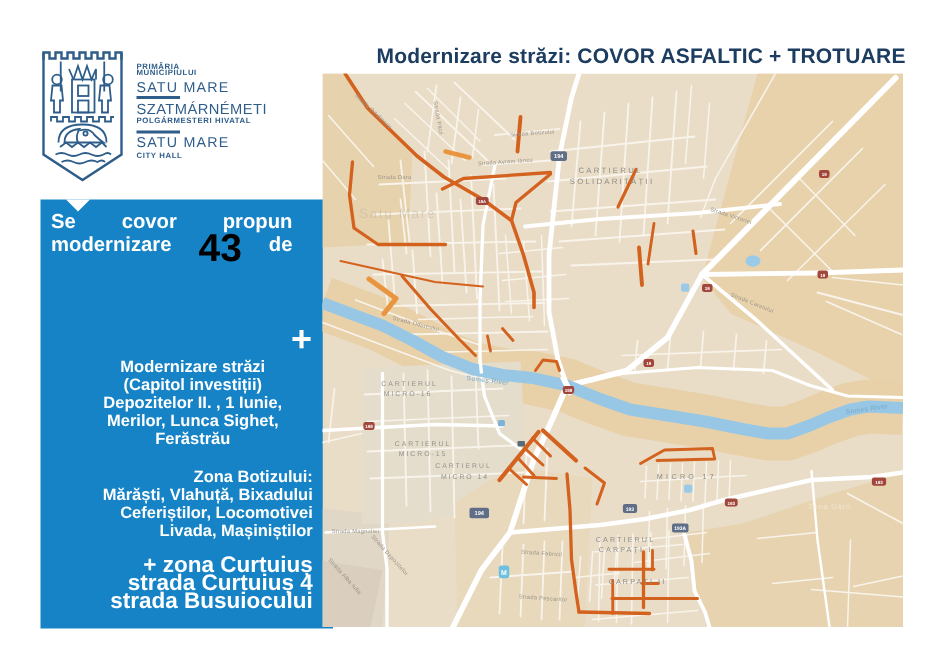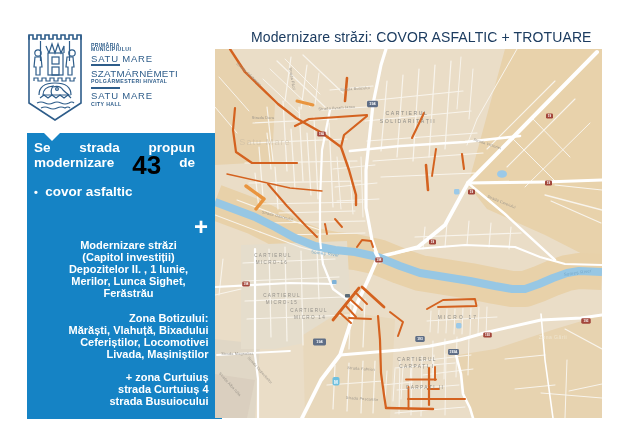--- a/index.html
+++ b/index.html
@@ -52,44 +52,43 @@
 </div>
 </div>
 
 <div class="abs" style="left:27px;top:133px;width:195px;height:286px;background:#1583c5;color:#fff;">
 
   <div class="abs" style="left:17px;top:0;width:0;height:0;border-left:8.5px solid transparent;border-right:8.5px solid transparent;border-top:8px solid #ffffff;"></div>
 
   <div class="abs" style="left:7px;top:7px;width:161px;font-weight:bold;font-size:13.5px;line-height:15px;">
     <div style="display:flex;justify-content:space-between;">
         <span>Se</span>
-        <span>strada</span>
+        <span>covor</span>
         <span>propun</span>
       </div>
     <div style="display:flex;justify-content:space-between;align-items:flex-start;">
         <span>modernizare</span>
         <span style="color:#000000;font-size:26px;line-height:15px;position:relative;top:2.5px;">43</span>
         <span>de</span>
       </div>
   </div>
 
   <div class="abs" style="left:7px;top:52px;font-weight:bold;font-size:13.5px;line-height:14.2px;">
-    <div><span style="font-size:11px;">•</span>&nbsp; covor asfaltic</div>
   </div>
 
   <div class="abs" style="right:14px;top:82px;font-weight:bold;font-size:24px;line-height:24px;">+</div>
 
   <div class="abs" style="right:13.5px;top:106px;width:160px;text-align:center;font-weight:bold;font-size:11px;line-height:12.1px;">Modernizare străzi<br>(Capitol investiții)<br>Depozitelor II. , 1 Iunie,<br>Merilor, Lunca Sighet,<br>Ferăstrău</div>
 
   <div class="abs" style="right:13.5px;top:179px;width:166px;text-align:right;font-weight:bold;font-size:11px;line-height:12.1px;">Zona Botizului:<br>Mărăști, Vlahuță, Bixadului<br>Ceferiștilor, Locomotivei<br>Livada, Mașiniștilor</div>
 
-  <div class="abs" style="right:13.5px;top:238px;width:160px;text-align:right;font-weight:bold;font-size:11px;line-height:12.1px;">+ zona Curtuiuș<br>strada Curtuiuș 4<br>strada Busuiocului</div>
+  <div class="abs" style="right:13.5px;top:238px;width:160px;text-align:right;font-weight:bold;font-size:15px;line-height:12.1px;">+ zona Curtuiuș<br>strada Curtuiuș 4<br>strada Busuiocului</div>
 </div>
 
-<div class="abs" style="left:215px;top:29px;font-weight:normal;font-size:14px;letter-spacing:.12px;color:#1c3c60;padding-left:36px;">Modernizare străzi: COVOR ASFALTIC + TROTUARE</div>
+<div class="abs" style="left:215px;top:29px;font-weight:bold;font-size:14px;letter-spacing:.12px;color:#1c3c60;padding-left:36px;">Modernizare străzi: COVOR ASFALTIC + TROTUARE</div>
 
 <svg class="abs" style="left:215px;top:49px;" width="387" height="369" viewBox="0 0 387 369">
 
 <rect x="0" y="0" width="387" height="369" fill="#eaddc7"></rect>
 
 <polygon points="0,0 13,0 60,55 57,113 0,116" fill="#e7d2ae"></polygon>
 
 <polygon points="290,0 387,0 387,215 330,186 272,160 253,136" fill="#e8d2ab"></polygon>
 
 <path d="M0,153 L40,168 60,178 80,189 100,197 120,201 140,203 163,208 185,217 205,224 230,228 255,232 280,237 297,240 310,240 324,235 338,229 352,224 364,222 387,223" fill="none" stroke="#e8d1a9" stroke-width="36" stroke-linejoin="round"></path>

